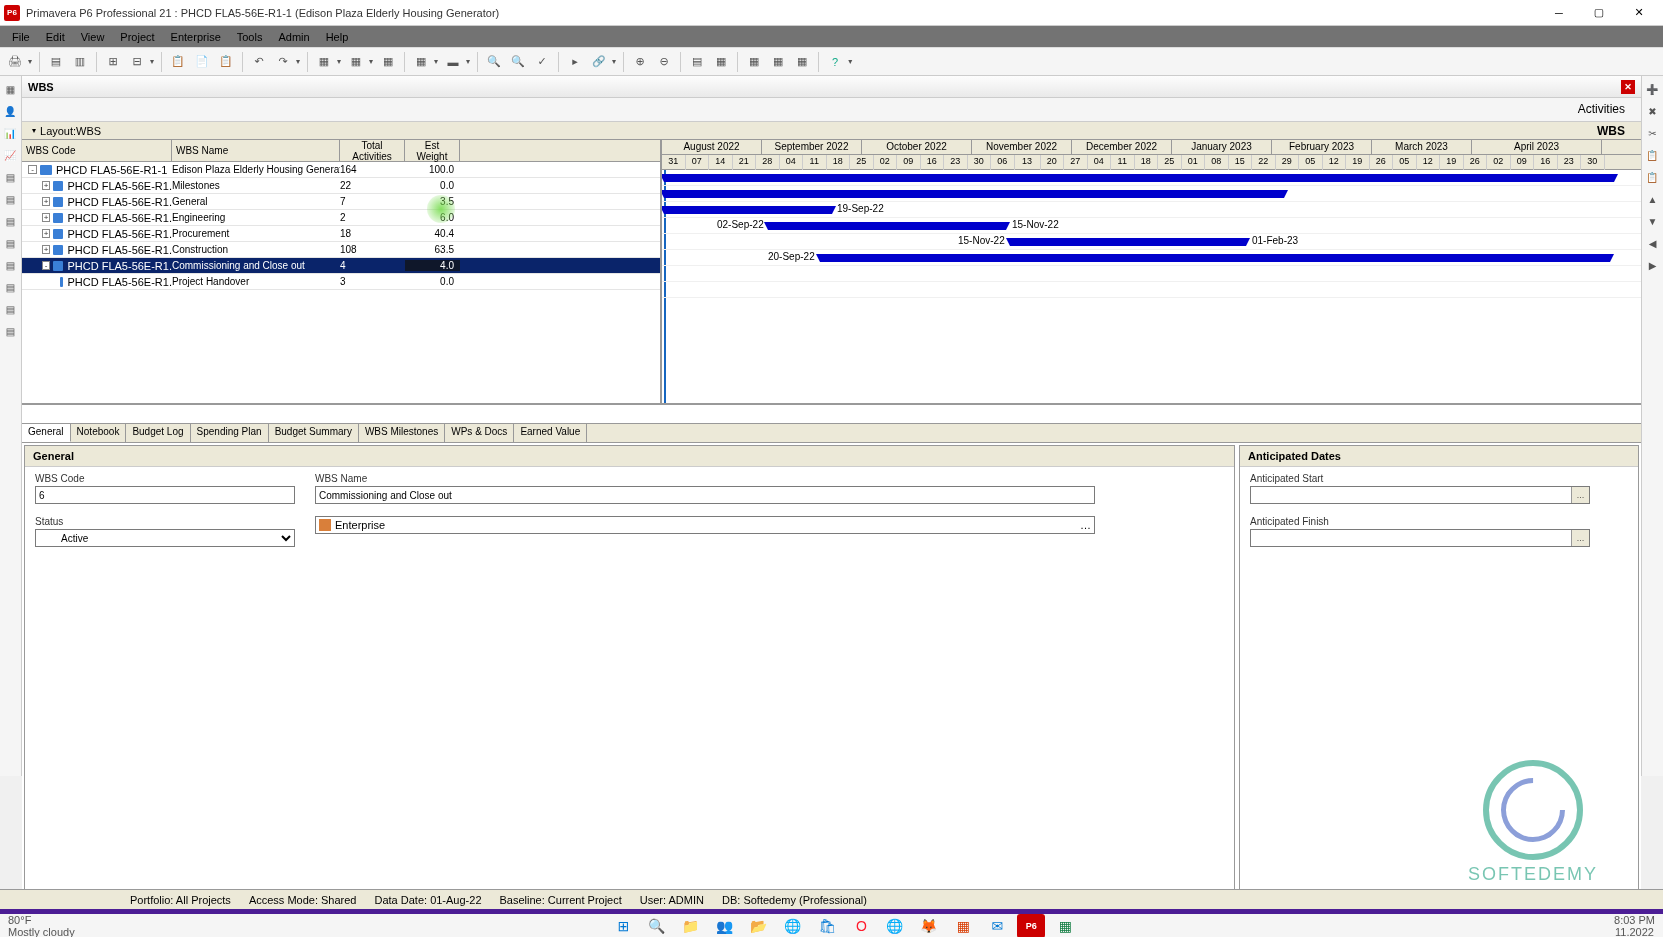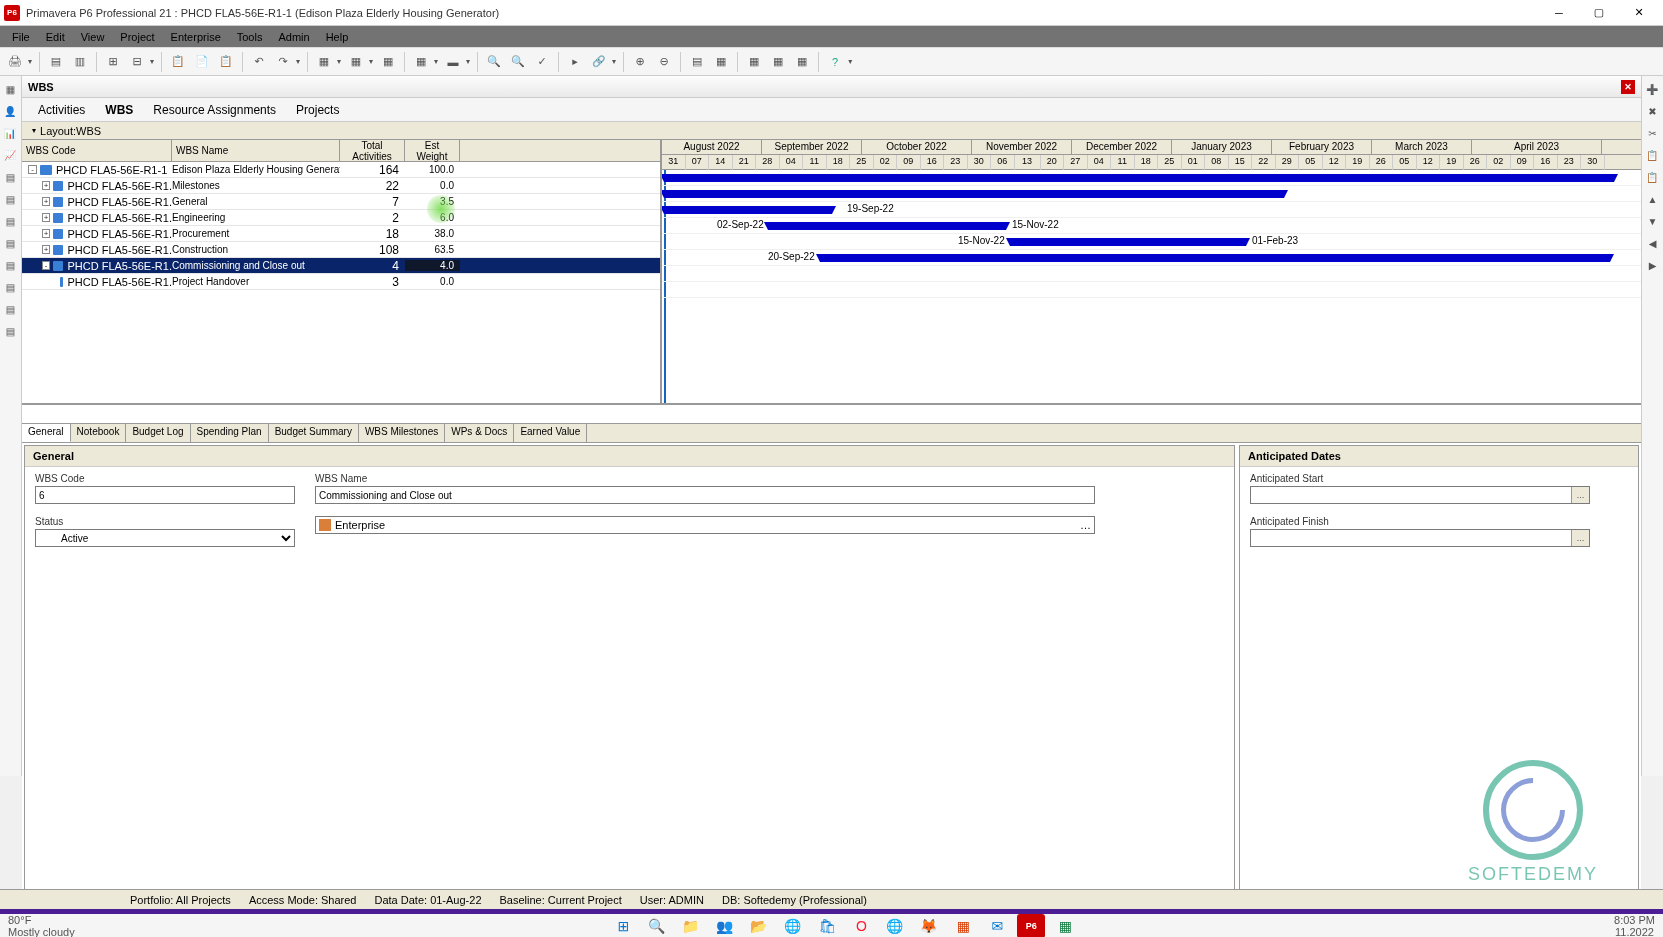--- a/index.html
+++ b/index.html
@@ -31,21 +31,21 @@
 .rightbar .tb-btn { width: 18px; height: 18px; font-size: 10px; }
 
 
 .main { position: absolute; left: 22px; right: 22px; top: 76px; bottom: 50px; background: #fff; }
 
 
 .panel-header { height: 22px; background: linear-gradient(#fdfdfd,#e9e9e9); border-bottom: 1px solid #ccc; display: flex; align-items: center; padding: 0 6px; font-weight: bold; font-size: 13px; }
 .panel-close { margin-left: auto; width: 14px; height: 14px; background: #c00; color: #fff; display: flex; align-items: center; justify-content: center; font-size: 9px; cursor: pointer; }
 
 
-.view-tabs { height: 24px; background: #f5f5f5; display: flex; align-items: flex-end; padding: 0 6px; border-bottom: 1px solid #ccc; }
+.view-tabs { height: 24px; background: #f5f5f5; display: flex; align-items: flex-end; padding: 0 6px; border-bottom: 1px solid #ccc; flex-direction: column; }
 .view-tab { padding: 4px 10px; cursor: pointer; font-size: 12px; }
 .view-tab.active { font-weight: bold; }
 
 
 .layout-bar { height: 18px; background: #ece9d8; border-bottom: 1px solid #999; display: flex; align-items: center; padding: 0 10px; font-size: 10px; }
 .layout-bar .drop { font-size: 8px; margin-right: 4px; }
 
 
 .split-top { display: flex; height: 265px; border-bottom: 2px solid #999; }
 .table-pane { width: 640px; border-right: 2px solid #999; overflow: hidden; position: relative; }
@@ -59,21 +59,21 @@
 .th-tot { width: 65px; justify-content: center; text-align: center; }
 .th-wt { width: 55px; justify-content: center; text-align: center; }
 
 
 .table-rows { }
 .tr { display: flex; height: 16px; align-items: center; border-bottom: 1px solid #e5e5e5; cursor: pointer; }
 .tr.selected { background: #0a246a; color: #fff; }
 .tr.selected .cell-wt { background: #0f172a; }
 .td-code { width: 150px; padding-left: 4px; display: flex; align-items: center; font-size: 10px; white-space: nowrap; }
 .td-name { width: 168px; font-size: 10px; white-space: nowrap; overflow: hidden; }
-.td-tot { width: 65px; text-align: right; padding-right: 6px; font-size: 12px; }
+.td-tot { width: 65px; padding-right: 6px; font-size: 10px; }
 .td-wt { width: 55px; text-align: right; padding-right: 6px; font-size: 10px; }
 .tree-toggle { width: 9px; height: 9px; border: 1px solid #888; background: #fff; display: inline-flex; align-items: center; justify-content: center; font-size: 8px; line-height: 1; margin-right: 3px; color: #333; cursor: pointer; }
 .wbs-icon { width: 12px; height: 10px; background: #3a7fd6; margin-right: 4px; display: inline-block; border-radius: 1px; }
 .highlight-cursor { position: absolute; width: 28px; height: 28px; border-radius: 50%; background: radial-gradient(circle, rgba(120,220,80,0.9) 0%, rgba(120,220,80,0.2) 70%); pointer-events: none; }
 
 
 .gantt-header { height: 30px; background: #ece9d8; border-bottom: 1px solid #999; }
 .gantt-months { display: flex; height: 15px; border-bottom: 1px solid #999; }
 .gantt-month { border-right: 1px solid #999; text-align: center; font-size: 10px; padding-top: 1px; }
 .gantt-days { display: flex; height: 15px; }
@@ -297,21 +297,21 @@
     <div class="td-wt cell-wt">6.0</div>
   </div>
           <div class="tr">
     <div class="td-code" style="padding-left:20px">
               <span class="tree-toggle">+</span>
               <span class="wbs-icon"></span>
               <span>PHCD FLA5-56E-R1.</span>
             </div>
     <div class="td-name">Procurement</div>
     <div class="td-tot">18</div>
-    <div class="td-wt cell-wt">38.0</div>
+    <div class="td-wt cell-wt">40.4</div>
   </div>
           <div class="tr">
     <div class="td-code" style="padding-left:20px">
               <span class="tree-toggle">+</span>
               <span class="wbs-icon"></span>
               <span>PHCD FLA5-56E-R1.</span>
             </div>
     <div class="td-name">Construction</div>
     <div class="td-tot">108</div>
     <div class="td-wt cell-wt">63.5</div>
@@ -399,21 +399,21 @@
       <div class="gantt-body" id="gantt-body">
         <div class="gantt-data-date" style="left:2px;"></div>
       <div class="gantt-row">
             <div class="gantt-bar summary" style="left: 2px; width: 950px;"></div>
           </div>
           <div class="gantt-row">
             <div class="gantt-bar summary" style="left: 2px; width: 620px;"></div>
           </div>
           <div class="gantt-row">
             <div class="gantt-bar summary" style="left: 2px; width: 168px;"></div>
-            <div class="gantt-label" style="left: 185px; text-align: right;">19-Sep-22</div>
+            <div class="gantt-label" style="left: 175px; text-align: right;">19-Sep-22</div>
           </div>
           <div class="gantt-row">
             <div class="gantt-bar summary" style="left: 106px; width: 238px;"></div>
             <div class="gantt-label" style="left: 55px;">02-Sep-22</div>
             <div class="gantt-label" style="left: 350px;">15-Nov-22</div>
           </div>
           <div class="gantt-row">
             <div class="gantt-bar summary" style="left: 348px; width: 236px;"></div>
             <div class="gantt-label" style="left: 296px;">15-Nov-22</div>
             <div class="gantt-label" style="left: 590px;">01-Feb-23</div>

